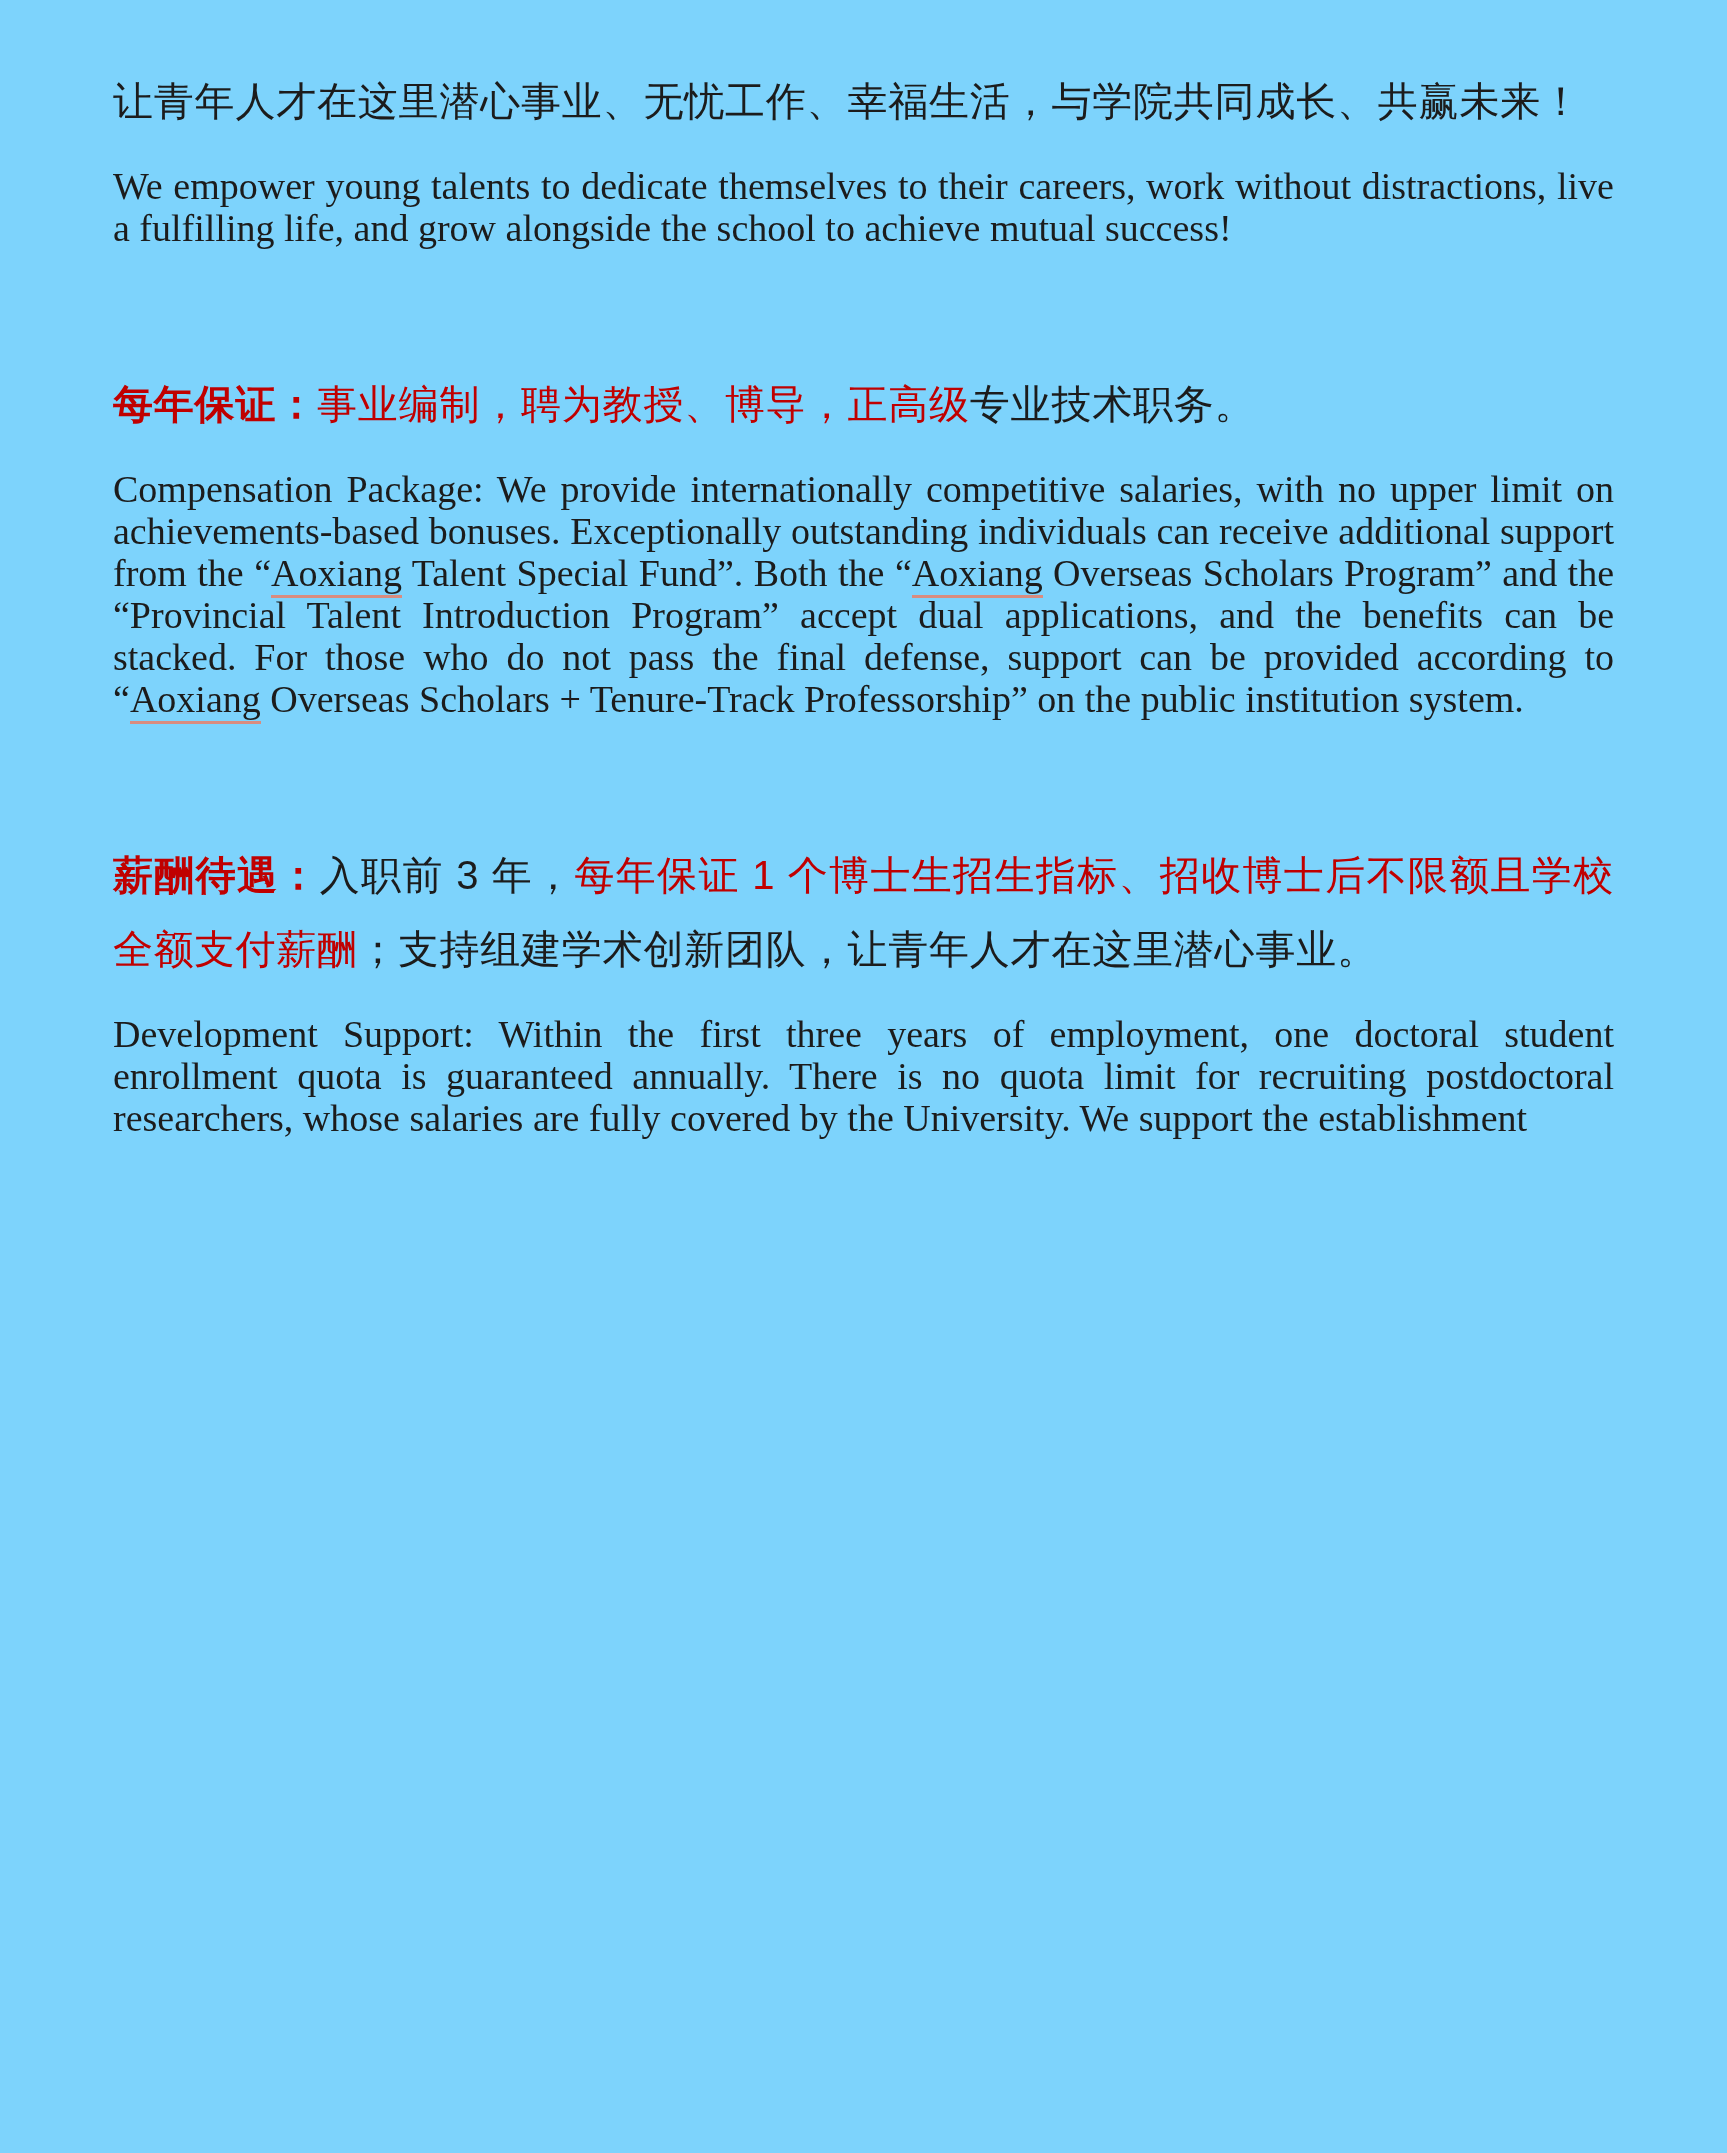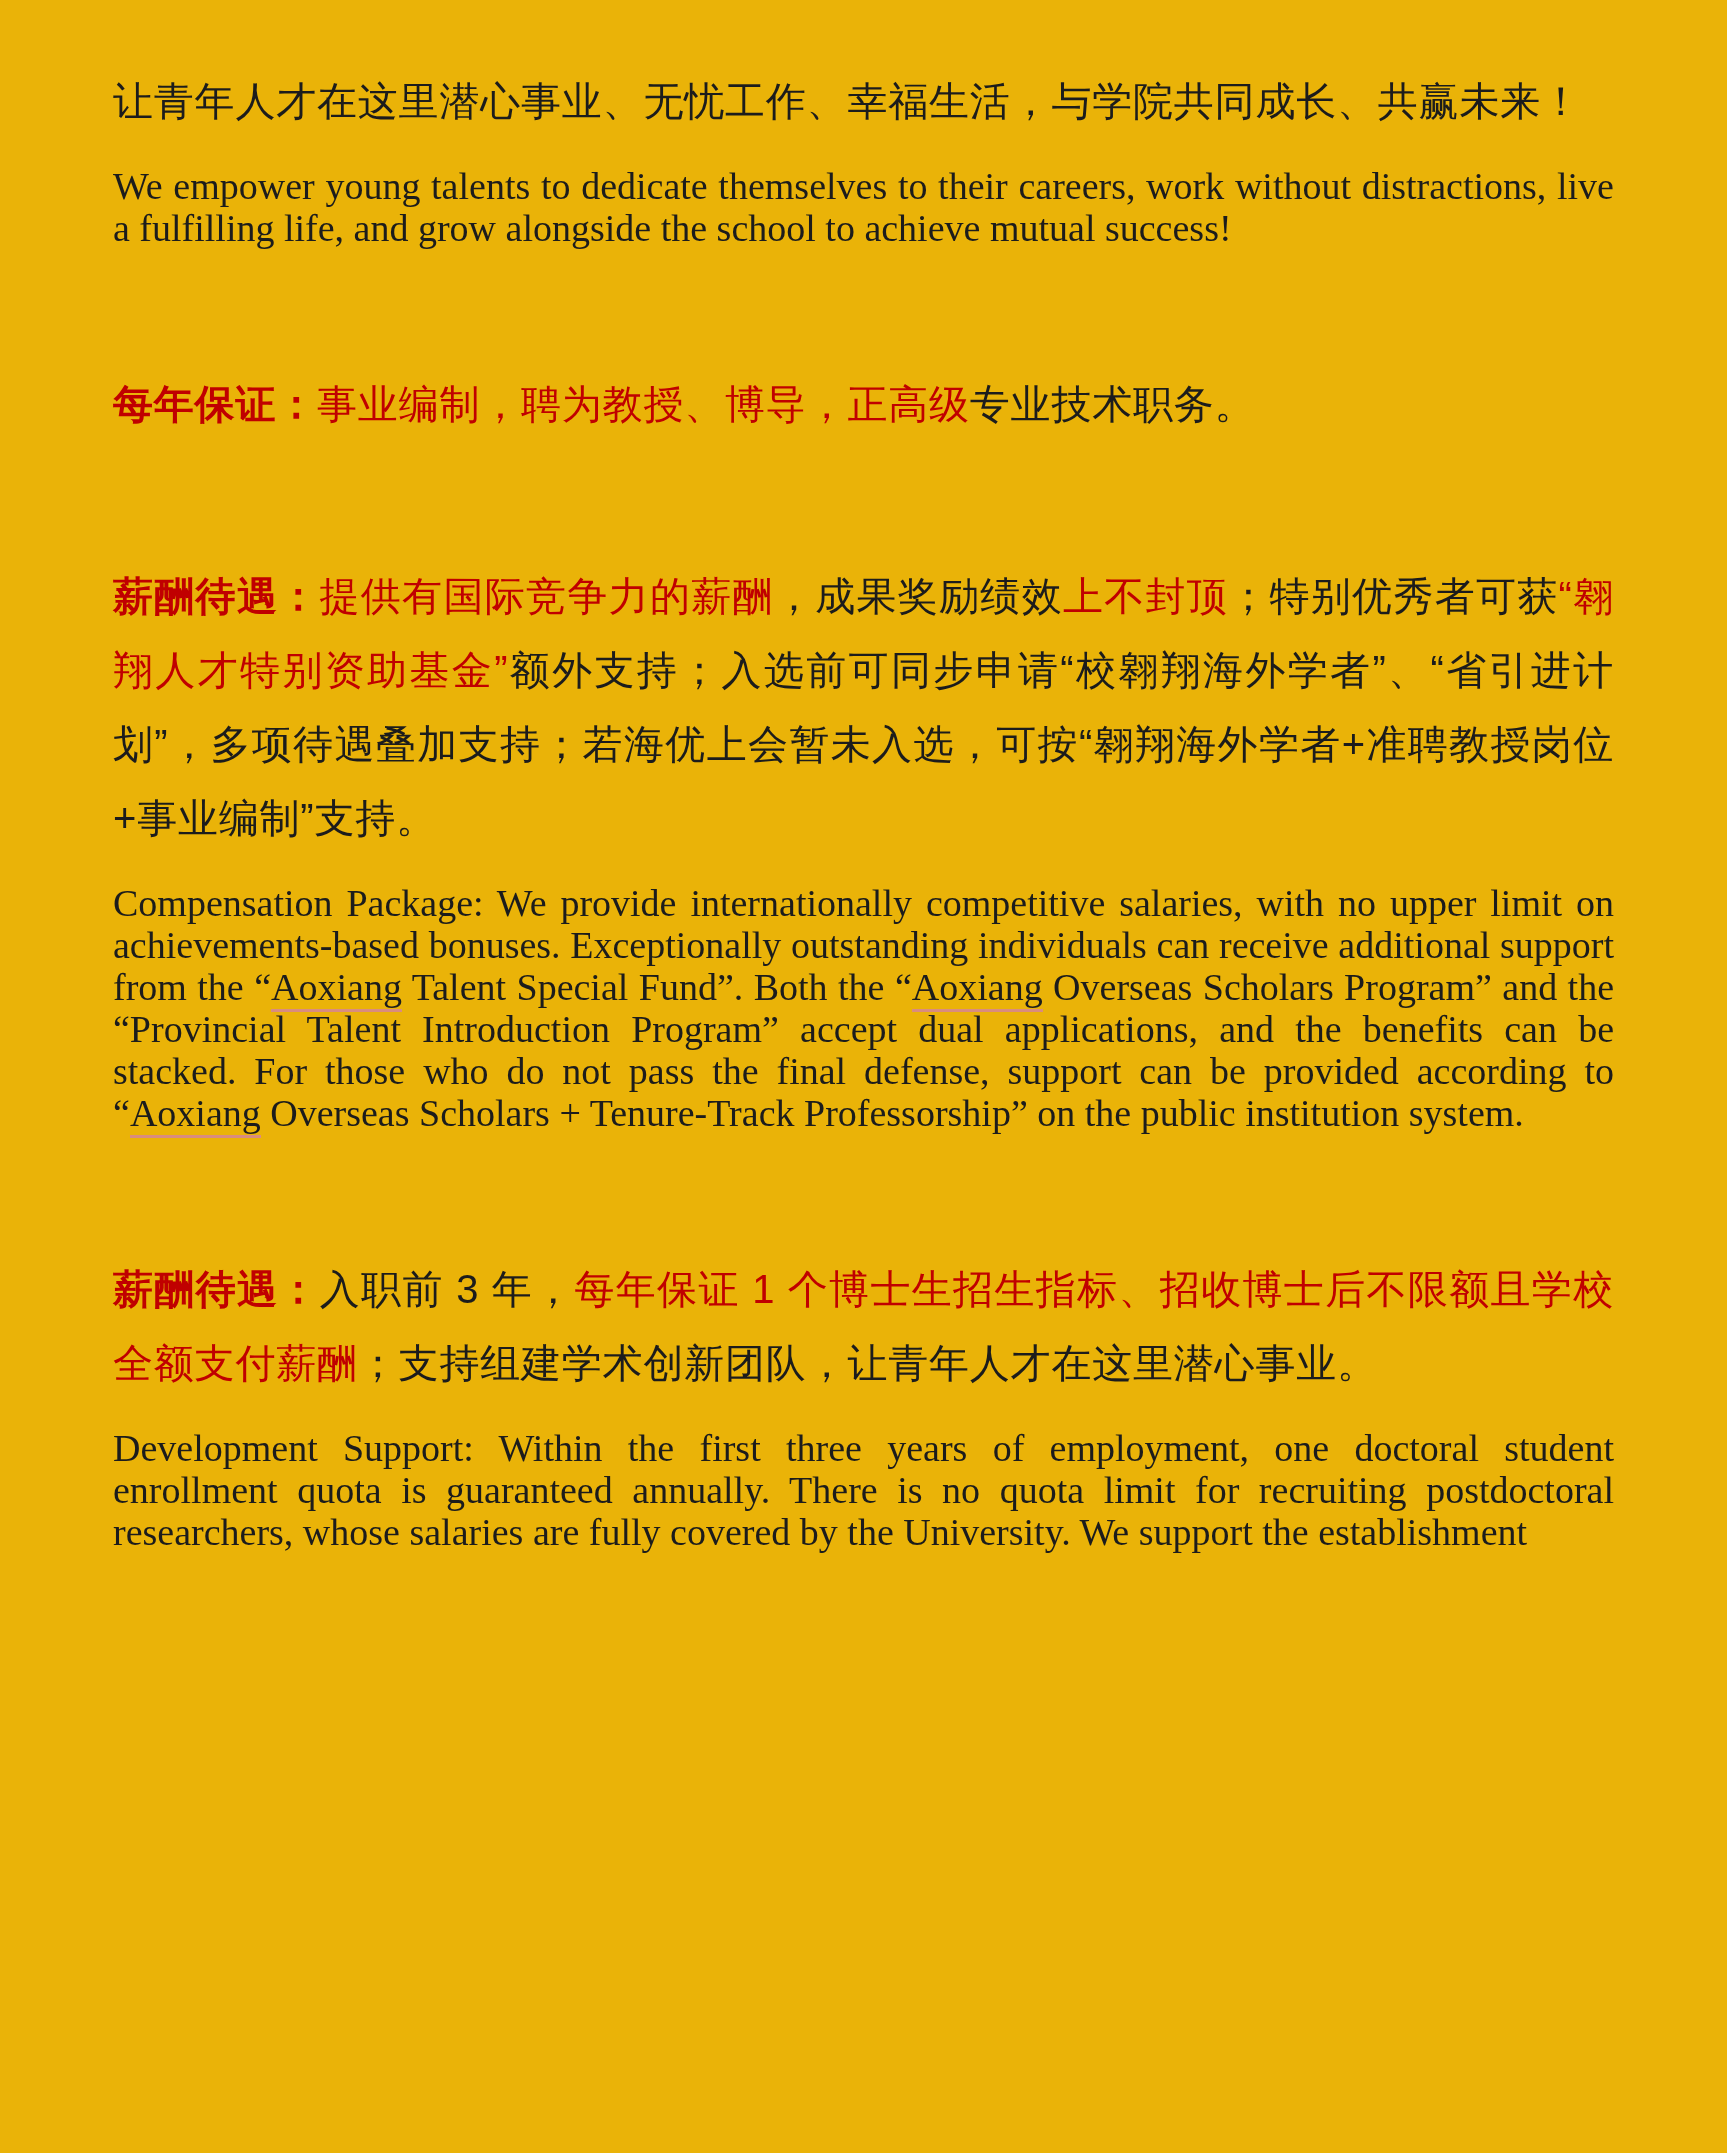--- a/index.html
+++ b/index.html
@@ -10,21 +10,21 @@
   body {
     width: 1727px;
     height: 2154px;
     overflow: hidden;
   }
   .page {
     box-sizing: border-box;
     width: 1727px;
     height: 2154px;
     padding: 64px 113px 0 113px;
-    background: #eab308;
+    background: #7dd3fc;
   }
   p { margin: 0; }
   
   .cn {
     font-family: "Liberation Sans", sans-serif;
     font-size: 40px;
     line-height: 74px;
     color: #1c1c1c;
     text-align: justify;
     letter-spacing: 0.8px;
@@ -45,18 +45,17 @@
   .seg-hr { color: #c00000; font-weight: bold; }
   .seg-u  { color: #1c1c1c; border-bottom: 3.4px solid #d98c7f; padding-bottom: 0.8px; margin-top: 16px; }
 </style>
 </head>
 <body>
 
 <div class="page">
   <p class="cn"><span class="seg-k">让青年人才在这里潜心事业、无忧工作、幸福生活，与学院共同成长、共赢未来！</span></p>
   <p class="en gap-s"><span class="seg-k">We empower young talents to dedicate themselves to their careers, work without distractions, live a fulfilling life, and grow alongside the school to achieve mutual success!</span></p>
   <p class="cn gap-l"><span class="seg-hr">每年保证：</span><span class="seg-r">事业编制，聘为教授、博导，正高级</span><span class="seg-k">专业技术职务。</span></p>
-  <p class="cn gap-l"><span class="seg-hr">薪酬待遇：</span><span class="seg-r">提供有国际竞争力的薪酬</span><span class="seg-k">，成果奖励绩效</span><span class="seg-r">上不封顶</span><span class="seg-k">；特别优秀者可获</span><span class="seg-r">“翱翔人才特别资助基金”</span><span class="seg-k">额外支持；入选前可同步申请“校翱翔海外学者”、“省引进计划”，多项待遇叠加支持；若海优上会暂未入选，可按“翱翔海外学者+准聘教授岗位+事业编制”支持。</span></p>
   <p class="en gap-s"><span class="seg-k">Compensation Package: We provide internationally competitive salaries, with no upper limit on achievements-based bonuses. Exceptionally outstanding individuals can receive additional support from the “</span><span class="seg-u">Aoxiang</span><span class="seg-k"> Talent Special Fund”. Both the “</span><span class="seg-u">Aoxiang</span><span class="seg-k"> Overseas Scholars Program” and the “Provincial Talent Introduction Program” accept dual applications, and the benefits can be stacked. For those who do not pass the final defense, support can be provided according to “</span><span class="seg-u">Aoxiang</span><span class="seg-k"> Overseas Scholars + Tenure-Track Professorship” on the public institution system.</span></p>
   <p class="cn gap-l"><span class="seg-hr">薪酬待遇：</span><span class="seg-k">入职前 3 年，</span><span class="seg-r">每年保证 1 个博士生招生指标、招收博士后不限额且学校全额支付薪酬</span><span class="seg-k">；支持组建学术创新团队，让青年人才在这里潜心事业。</span></p>
   <p class="en gap-s"><span class="seg-k">Development Support: Within the first three years of employment, one doctoral student enrollment quota is guaranteed annually. There is no quota limit for recruiting postdoctoral researchers, whose salaries are fully covered by the University. We support the establishment</span></p>
 </div>
 
 
 </body></html>

